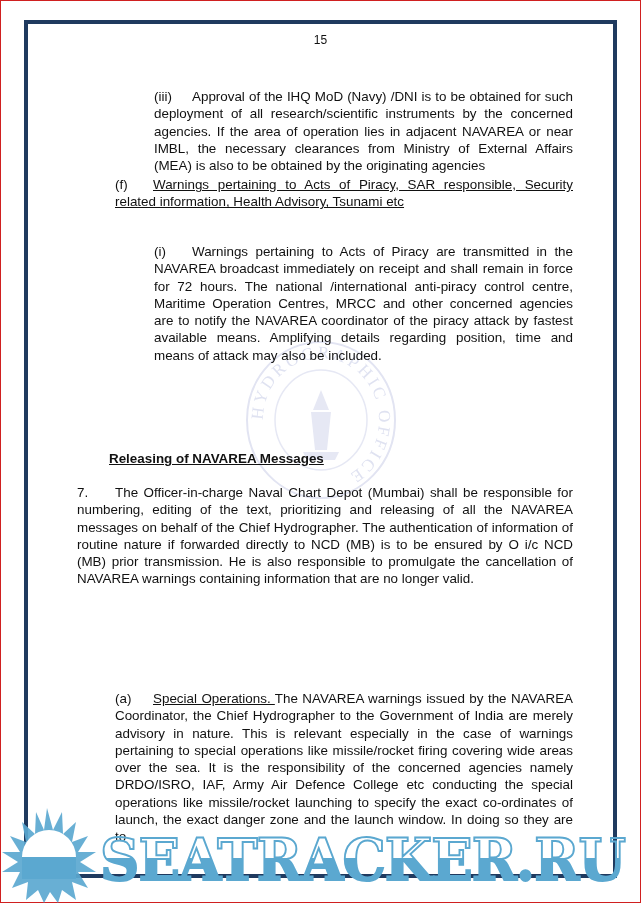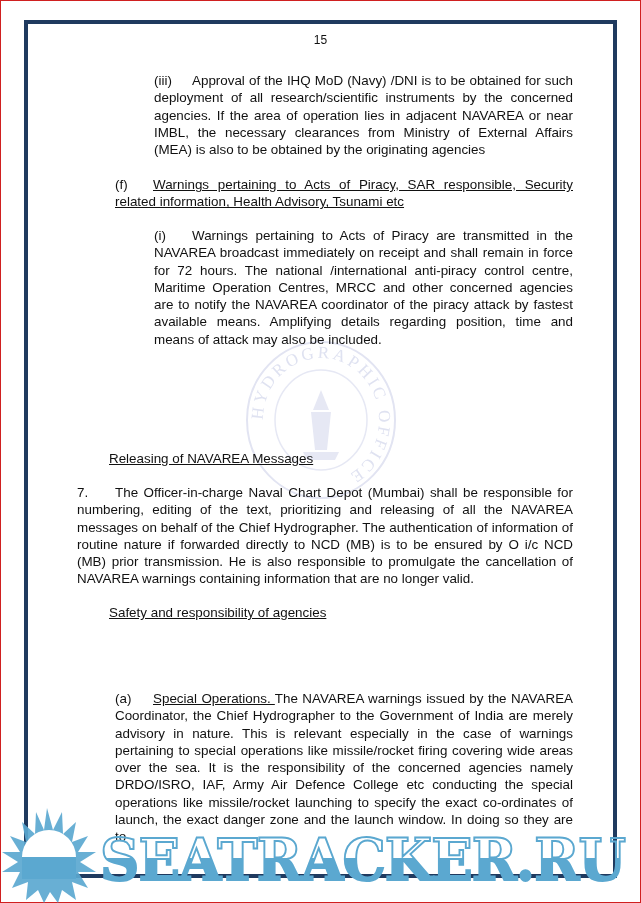--- a/index.html
+++ b/index.html
@@ -24,25 +24,25 @@
     .page-num {
       position: absolute; top: 32px; left: 0; width: 641px; text-align: center;
       font-size: 12px;
     }
     .para {
       position: absolute; text-align: justify; text-align-last: left;
       margin: 0;
     }
     .lvl0 { left: 77px; width: 496px; }
     .lvl1 { left: 115px; width: 458px; }
-    .lvl2 { left: 154px; width: 419px; }
+    .lvl2 { left: 154px; width: 419px; margin-top: 16px; }
     .num { display: inline-block; width: 38px; }
     .num-0 { display: inline-block; width: 38px; }
     .u { text-decoration: underline; }
-    .heading { font-weight: normal; text-decoration: underline; padding-left: 32px; }
+    .heading { font-weight: bold; text-decoration: underline; padding-left: 32px; }
     .wm {
       position: absolute; left: 0; top: 800px; width: 641px; height: 103px;
       pointer-events: none;
     }
   </style>
 </head>
 <body>
 
 <div class="outer-frame"></div>
 <div class="page-frame"></div>
@@ -66,21 +66,20 @@
 
   <p class="para lvl1" style="top:176px;"><span class="num">(f)</span><span class="u">Warnings pertaining to Acts of Piracy, SAR responsible, Security related information, Health Advisory, Tsunami etc</span></p>
 
   <p class="para lvl2" style="top:227px;"><span class="num">(i)</span><span>Warnings pertaining to Acts of Piracy are transmitted in the NAVAREA broadcast immediately on receipt and shall remain in force for 72 hours. The national /international anti-piracy control centre, Maritime Operation Centres, MRCC and other concerned agencies are to notify the NAVAREA coordinator of the piracy attack by fastest available means. Amplifying details regarding position, time and means of attack may also be included.</span></p>
 
 
   <p class="para lvl0 heading" style="top:450px;">Releasing of NAVAREA Messages</p>
 
   <p class="para lvl0" style="top:484px;"><span class="num-0">7.</span><span>The Officer-in-charge Naval Chart Depot (Mumbai) shall be responsible for numbering, editing of the text, prioritizing and releasing of all the NAVAREA messages on behalf of the Chief Hydrographer. The authentication of information of routine nature if forwarded directly to NCD (MB) is to be ensured by O i/c NCD (MB) prior transmission. He is also responsible to promulgate the cancellation of NAVAREA warnings containing information that are no longer valid.</span></p>
 
-  <p class="para lvl0 heading" style="top:604px;">Safety and responsibility of agencies</p>
 
 
   <p class="para lvl1" style="top:690px;"><span class="num">(a)</span><span class="u">Special Operations. </span><span>The NAVAREA warnings issued by the NAVAREA Coordinator, the Chief Hydrographer to the Government of India are merely advisory in nature. This is relevant especially in the case of warnings pertaining to special operations like missile/rocket firing covering wide areas over the sea. It is the responsibility of the concerned agencies namely DRDO/ISRO, IAF, Army Air Defence College etc conducting the special operations like missile/rocket launching to specify the exact co-ordinates of launch, the exact danger zone and the launch window. In doing so they are to</span></p>
 </div>
 
 <svg class="wm" viewBox="0 0 641 103" xmlns="http://www.w3.org/2000/svg">
   <defs>
     <clipPath id="lowerhalf">
         <rect x="0" y="58" width="641" height="60"></rect>
       </clipPath>

